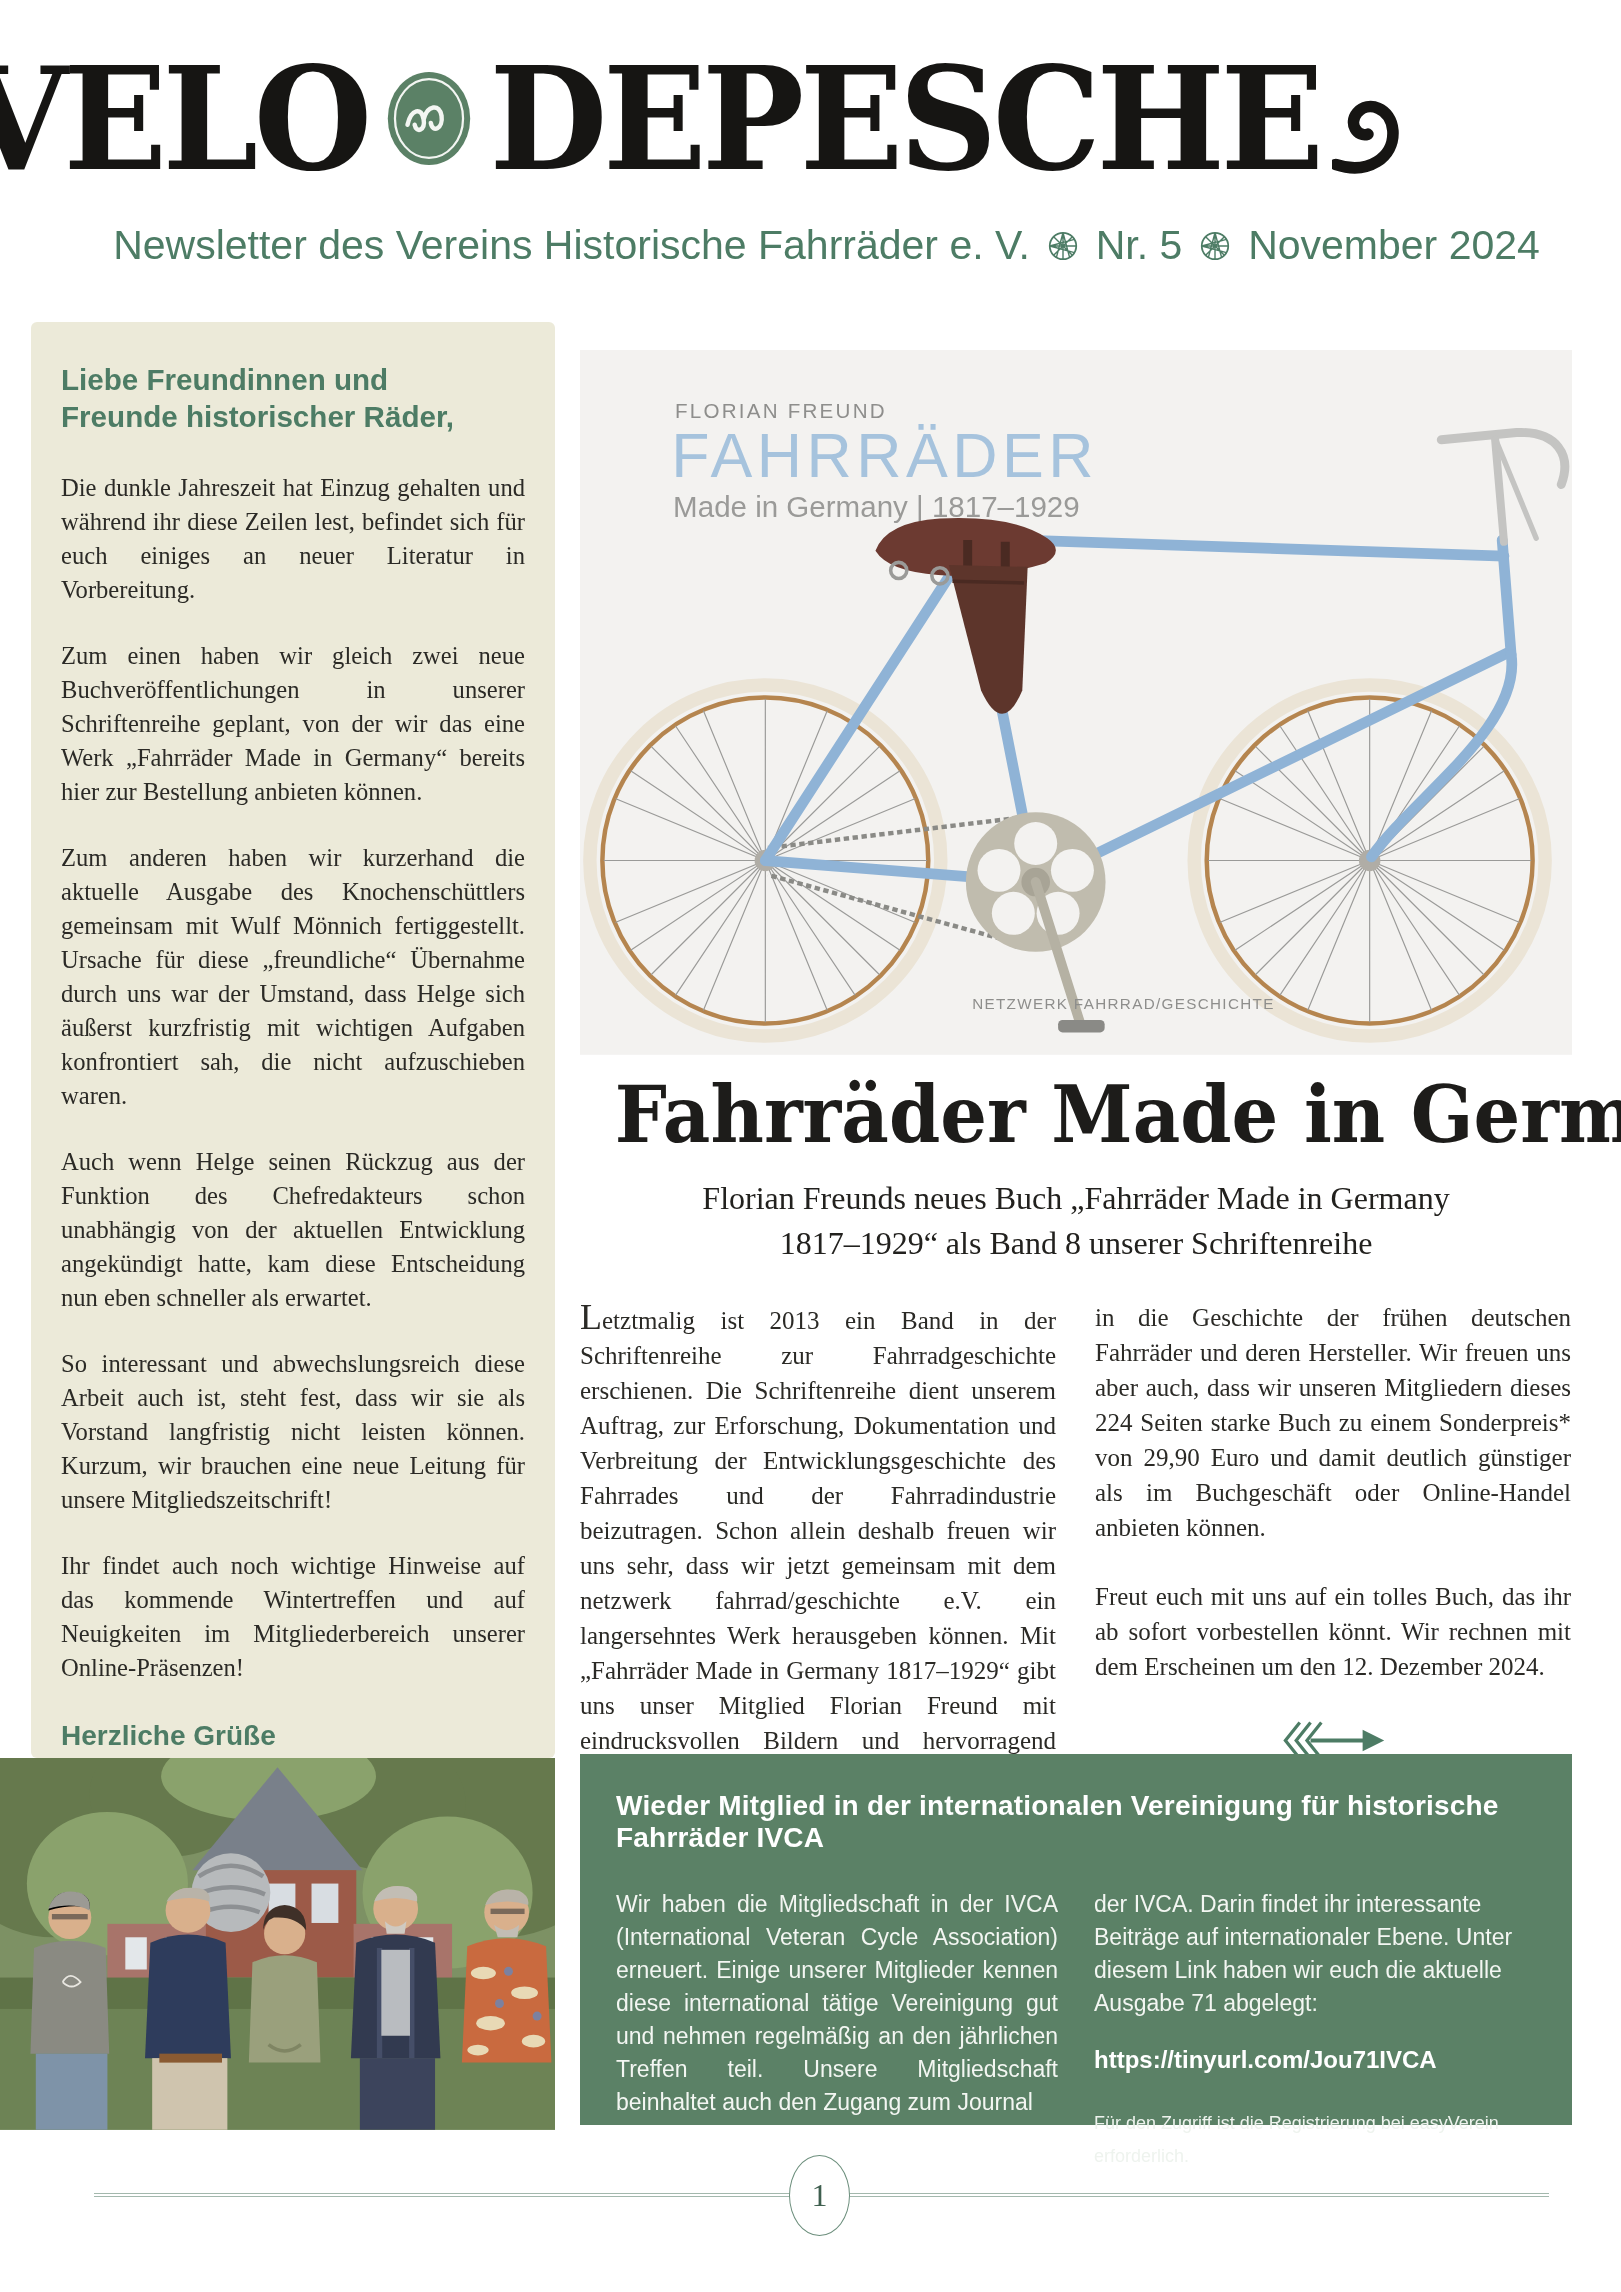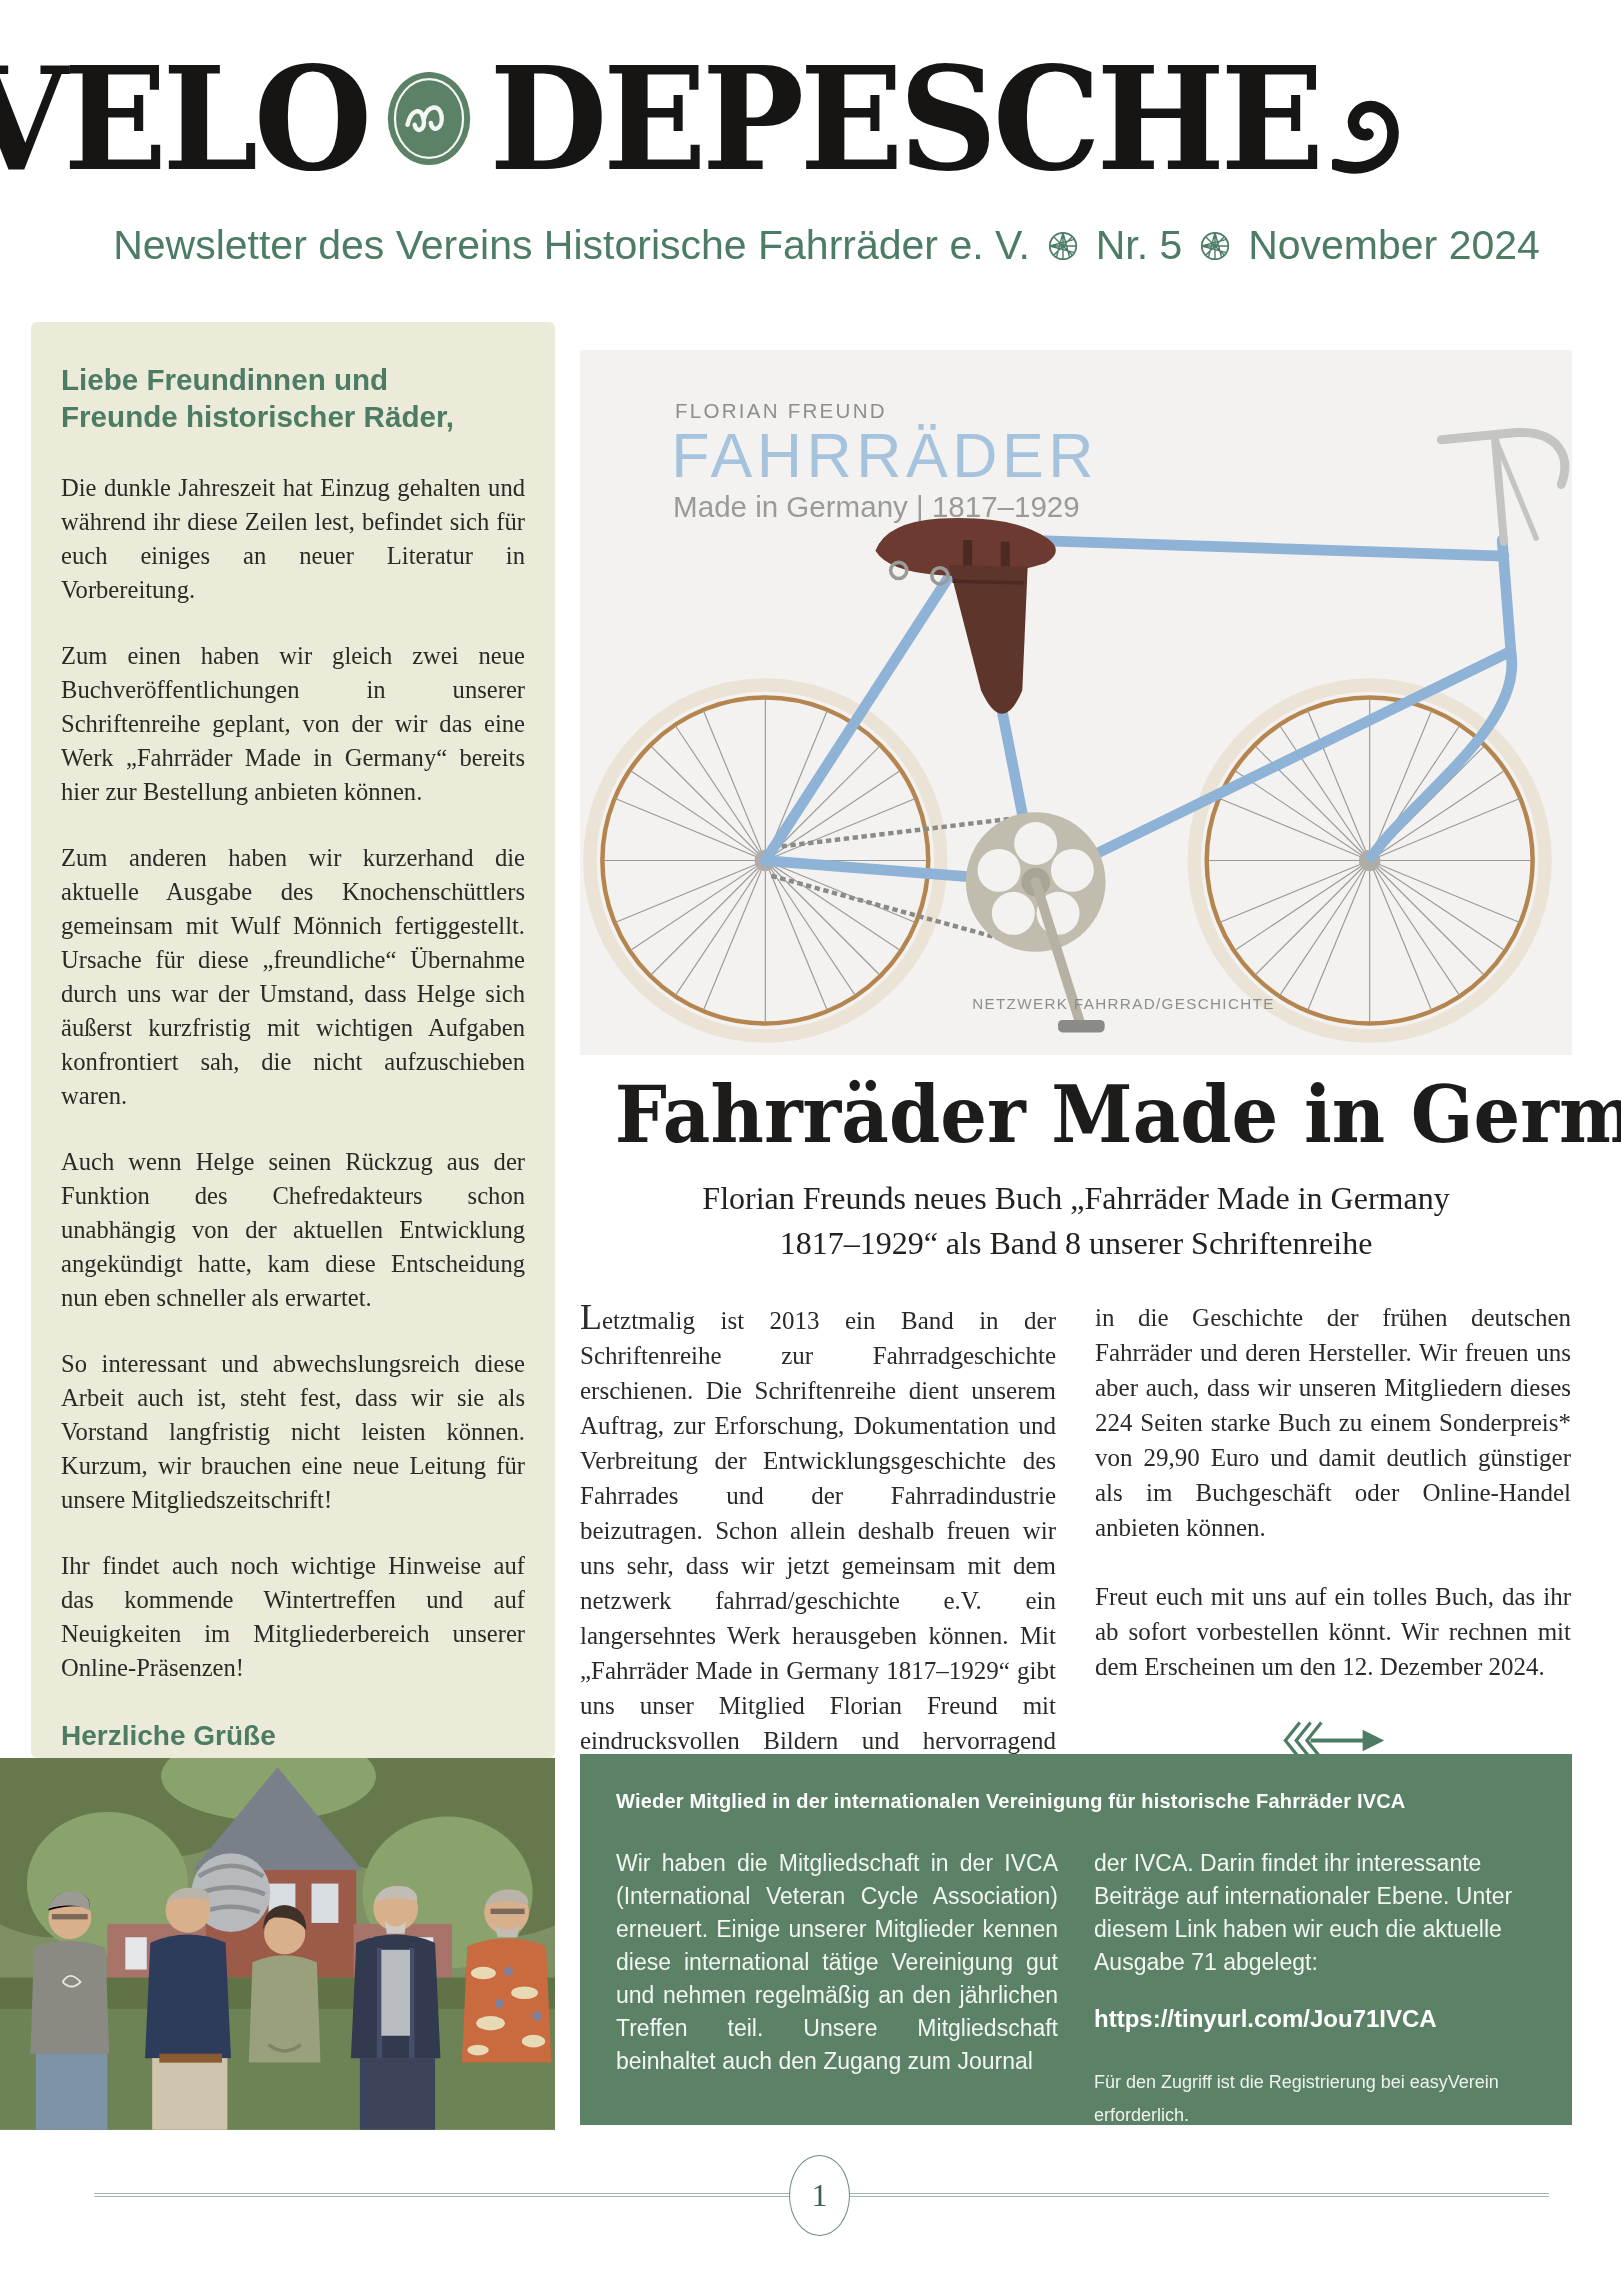--- a/index.html
+++ b/index.html
@@ -69,21 +69,21 @@
   .col { width:476px; font-size:25px; line-height:35px; text-align:justify; }
   .col p { margin-bottom:34px; }
   .col .lead::first-letter { font-size:36px; }
   .arrow-wrap { text-align:center; margin-top:3.6px; }
   
   .ivca {
     position:absolute; left:580px; top:1754px; width:992px; height:371px;
     background:#5b8166; color:#f3f6f2;
     font-family:"Liberation Sans", sans-serif; padding:36px 36px 0 36px;
   }
-  .ivca h2 { font-size:20px; font-weight:bold; color:#ffffff; margin-bottom:34px; letter-spacing:0.2px; }
+  .ivca h2 { font-size:28px; font-weight:bold; color:#ffffff; margin-bottom:34px; letter-spacing:0.2px; }
   .ivca .cols { display:flex; gap:36px; }
   .ivca .icol { width:442px; font-size:23px; line-height:33px; }
   .ivca .icol.just { text-align:justify; }
   .ivca .link { display:inline-block; font-weight:bold; font-size:24px; color:#ffffff; margin-top:23px; text-decoration:none; }
   .ivca .footnote { font-size:18px; margin-top:30px; color:#eef3ee; }
   
   .photo {
     position:absolute; left:0; top:1758px; width:555px; height:372px; overflow:hidden;
   }
   

